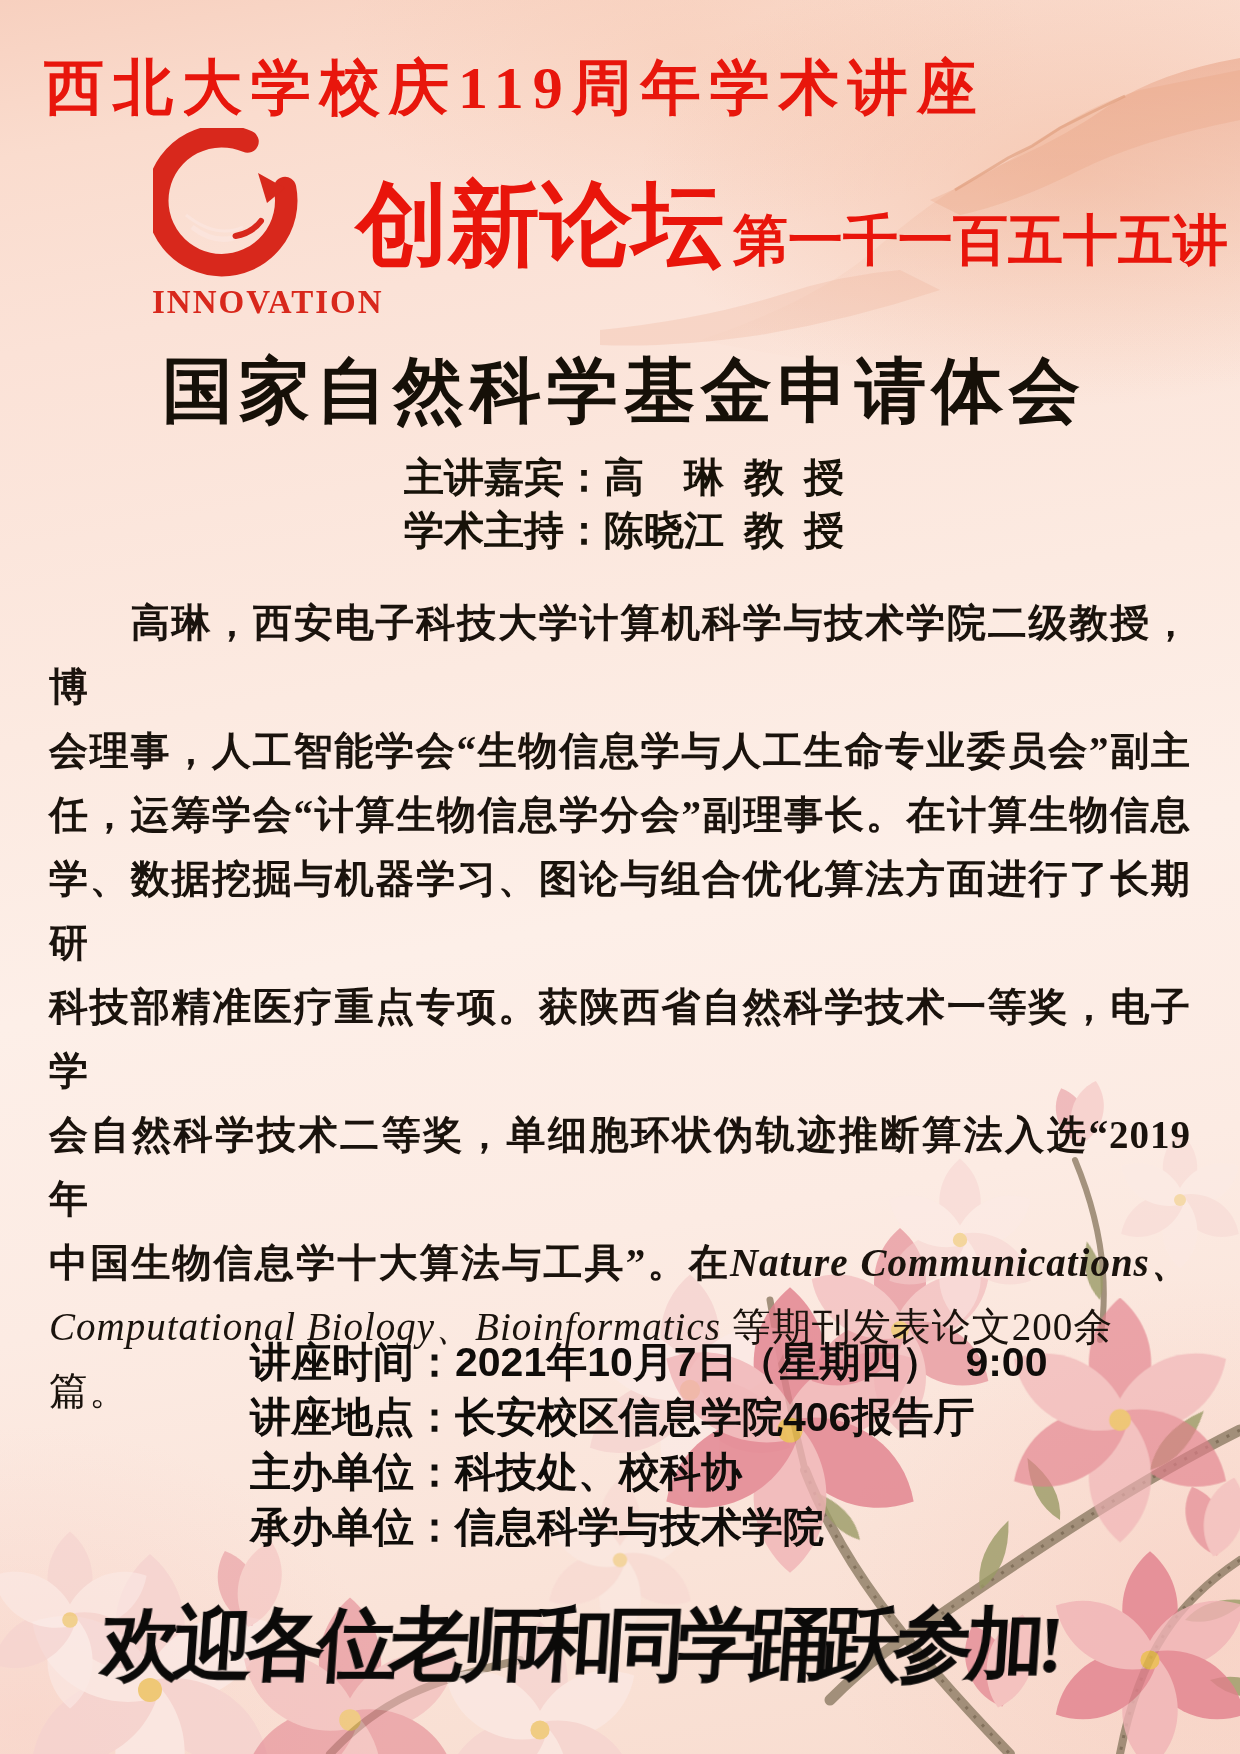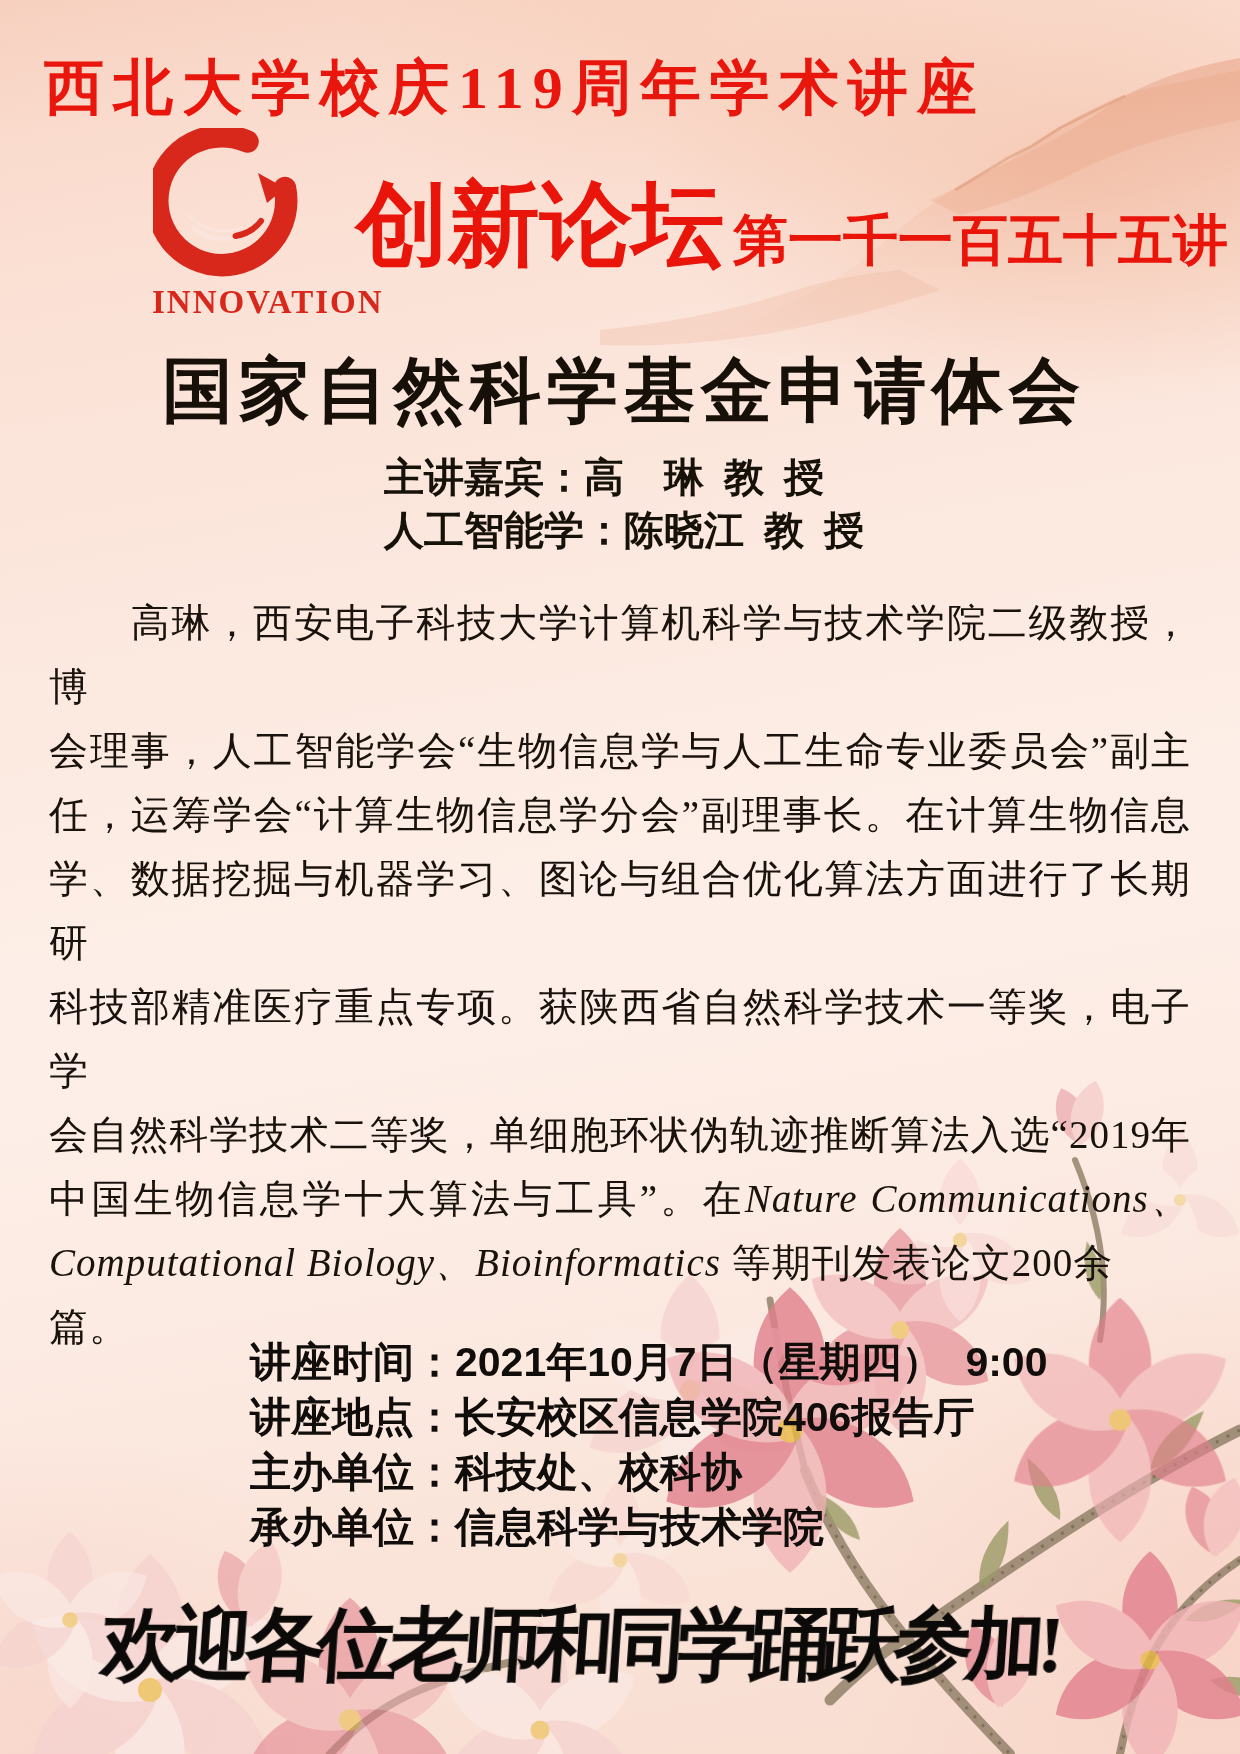--- a/index.html
+++ b/index.html
@@ -31,21 +31,21 @@
 
   .lecture-title{left:0;top:344px;width:100%;text-align:center;font-size:71px;font-weight:600;color:#161008;letter-spacing:6px;}
 
   .people{left:0;top:451px;width:100%;display:flex;flex-direction:column;align-items:center;}
   .people-inner{display:inline-block;text-align:left;}
   .person-row{font-size:40px;line-height:53px;font-weight:600;color:#171209;}
   .pre{white-space:pre-wrap;}
 
   .bio{left:49px;top:591px;width:1142px;font-size:39px;line-height:64px;color:#1a130d;letter-spacing:1px;}
   .bio-line{width:100%;}
-  .just{text-align:justify;text-align-last:justify;}
+  .just{text-align:justify;text-align-last:justify;font-weight:bold;}
   .lat{font-style:italic;font-family:"Liberation Serif",serif;}
 
   .details{left:250px;top:1335px;font-family:"Liberation Sans","DejaVu Sans",sans-serif;}
   .det-row{font-size:41px;line-height:55px;font-weight:700;color:#100d0a;white-space:nowrap;}
 
   .footer-line{left:0;top:1592px;width:100%;padding-right:90px;box-sizing:border-box;text-align:center;
     font-size:80px;font-weight:900;color:#0b0a09;letter-spacing:-14px;transform:skewX(-4deg);white-space:nowrap;}
   .footer-line span{letter-spacing:-8px;}
 </style>
 </head>
@@ -147,21 +147,21 @@
   </div>
 
   <div class="layer forum-title">创新论坛</div>
   <div class="layer forum-session">第一千一百五十五讲</div>
 
   <div class="layer lecture-title">国家自然科学基金申请体会</div>
 
   <div class="layer people">
     <div class="people-inner">
       <div class="person-row"><span>主讲嘉宾：</span><span class="pre">高　琳  教  授</span></div>
-      <div class="person-row"><span>人工智能学：</span><span class="pre">陈晓江  教  授</span></div>
+      <div class="person-row"><span>学术主持：</span><span class="pre">陈晓江  教  授</span></div>
     </div>
   </div>
 
   <div class="layer bio">
     <div class="bio-line just">　　高琳，西安电子科技大学计算机科学与技术学院二级教授，博</div>
     <div class="bio-line just">会理事，人工智能学会“生物信息学与人工生命专业委员会”副主</div>
     <div class="bio-line just">任，运筹学会“计算生物信息学分会”副理事长。在计算生物信息</div>
     <div class="bio-line just">学、数据挖掘与机器学习、图论与组合优化算法方面进行了长期研</div>
     <div class="bio-line just">科技部精准医疗重点专项。获陕西省自然科学技术一等奖，电子学</div>
     <div class="bio-line just">会自然科学技术二等奖，单细胞环状伪轨迹推断算法入选“2019年</div>

